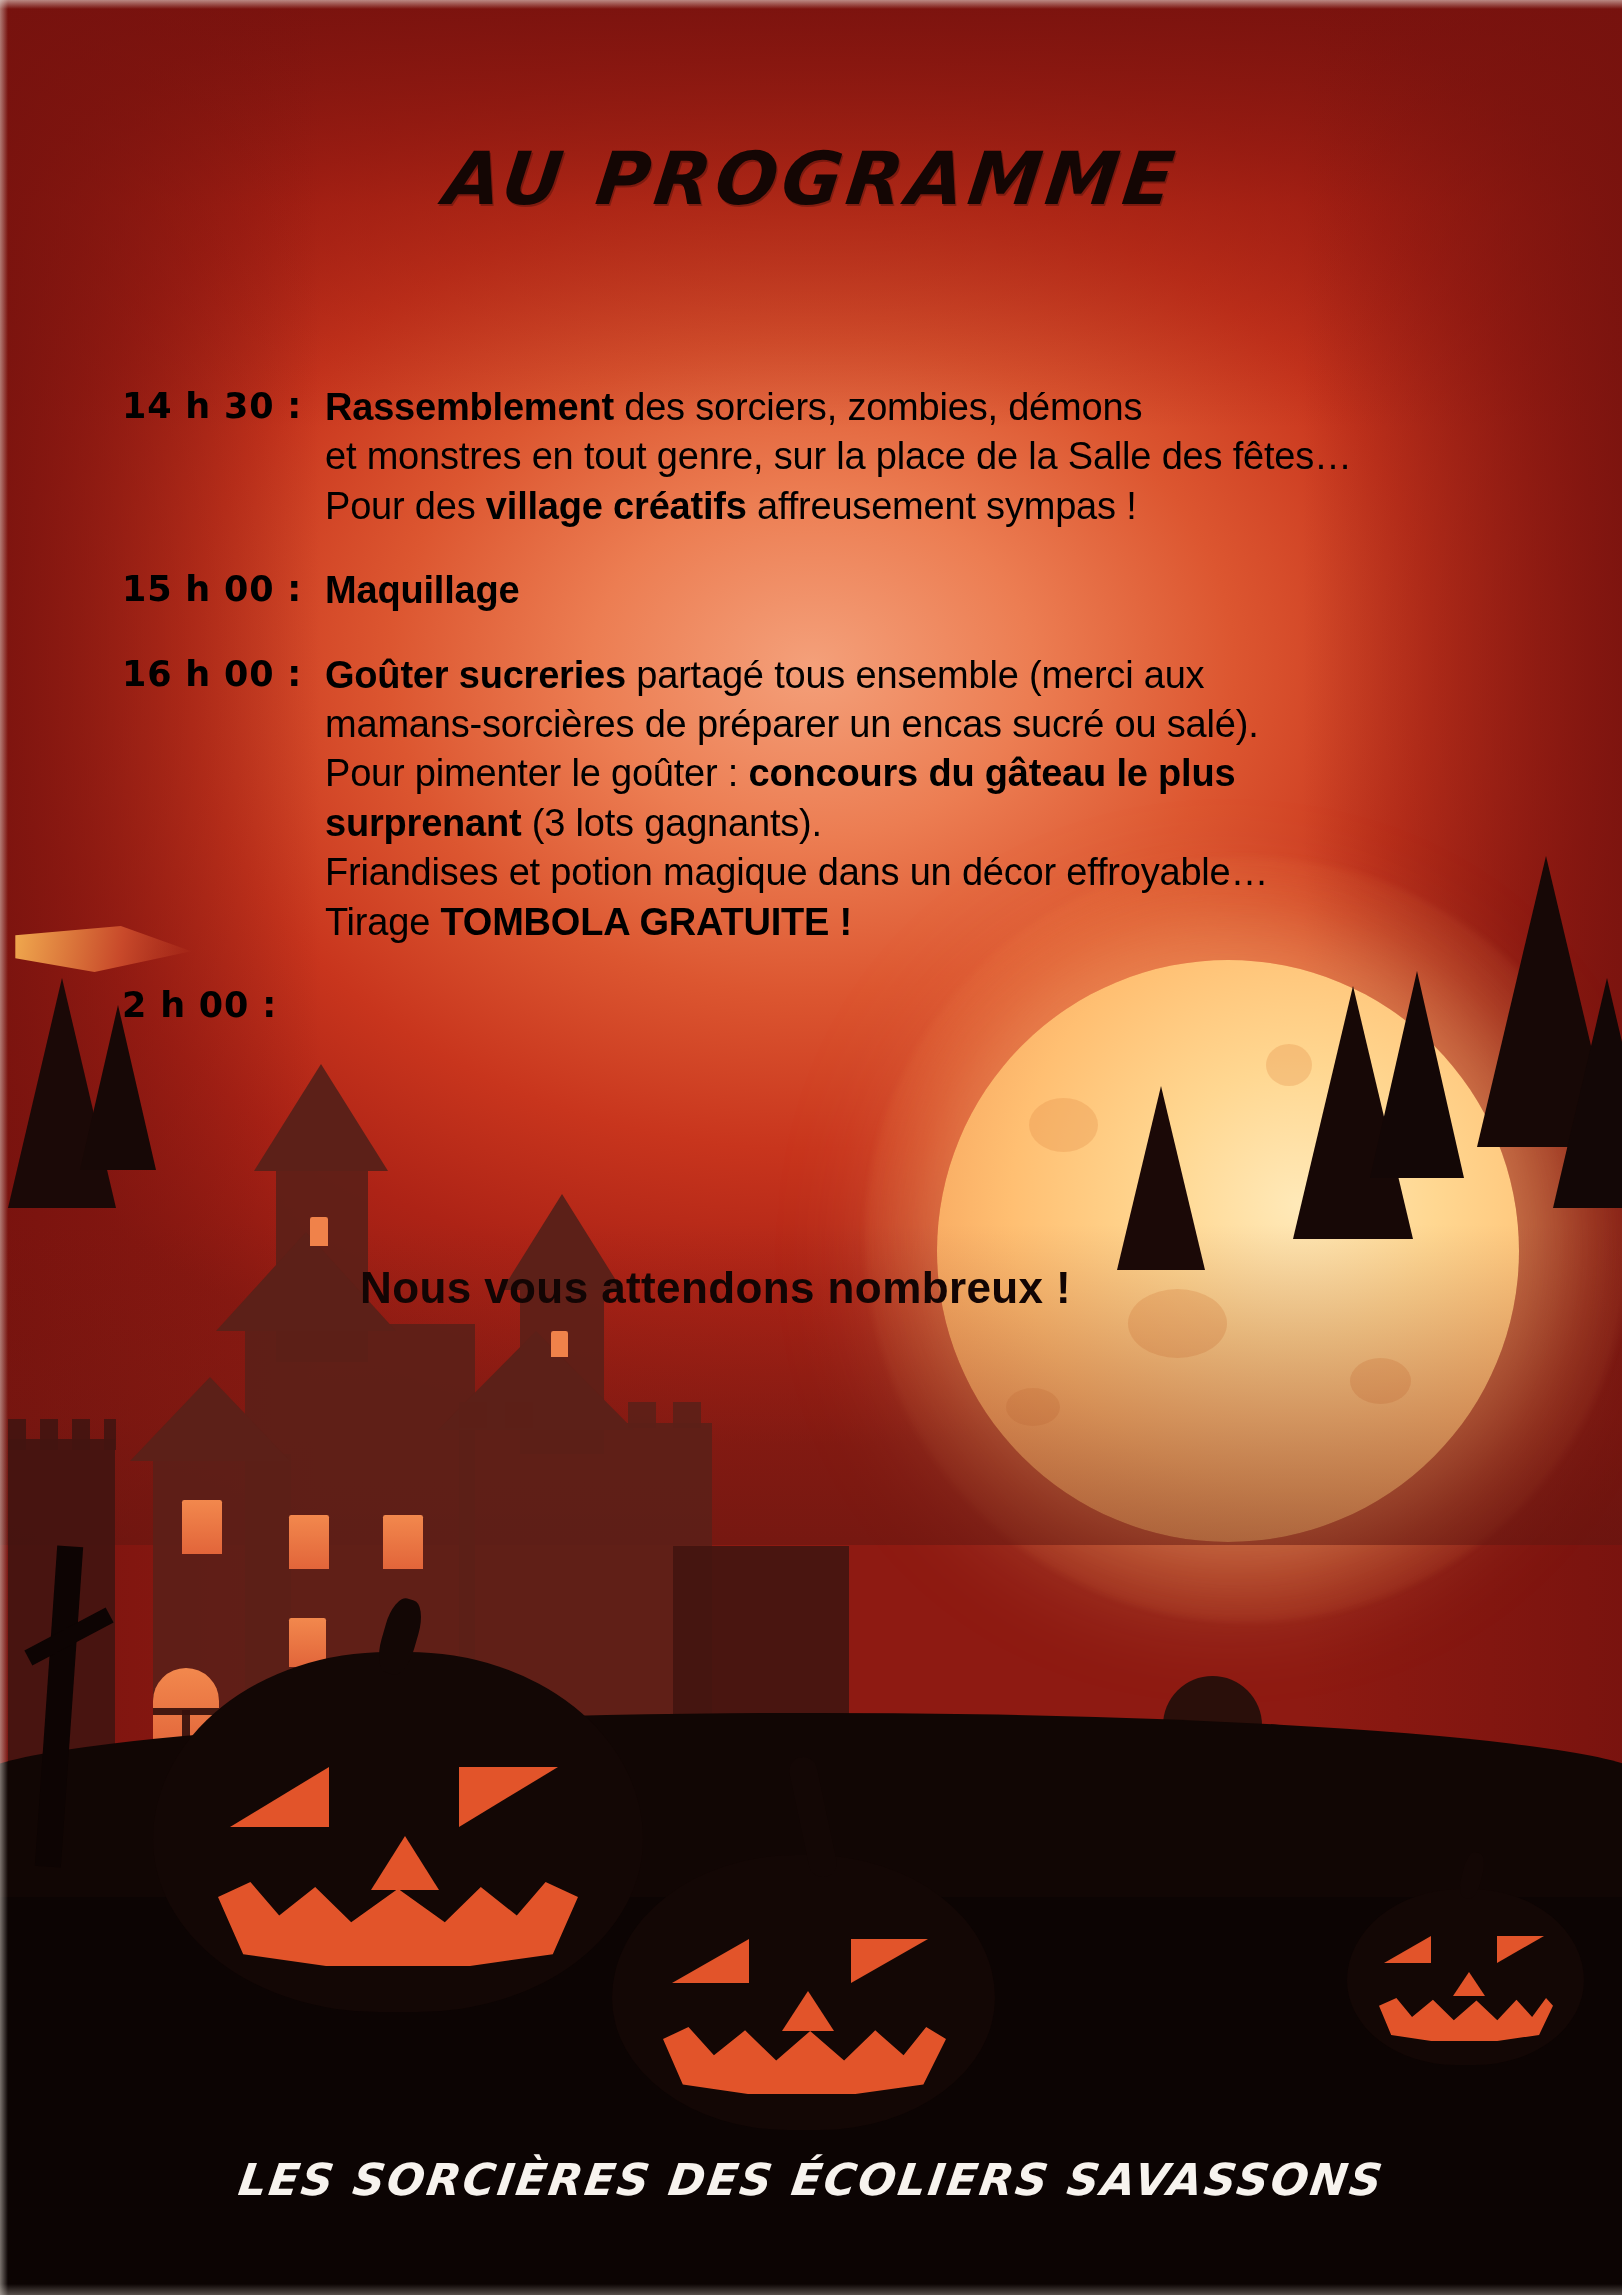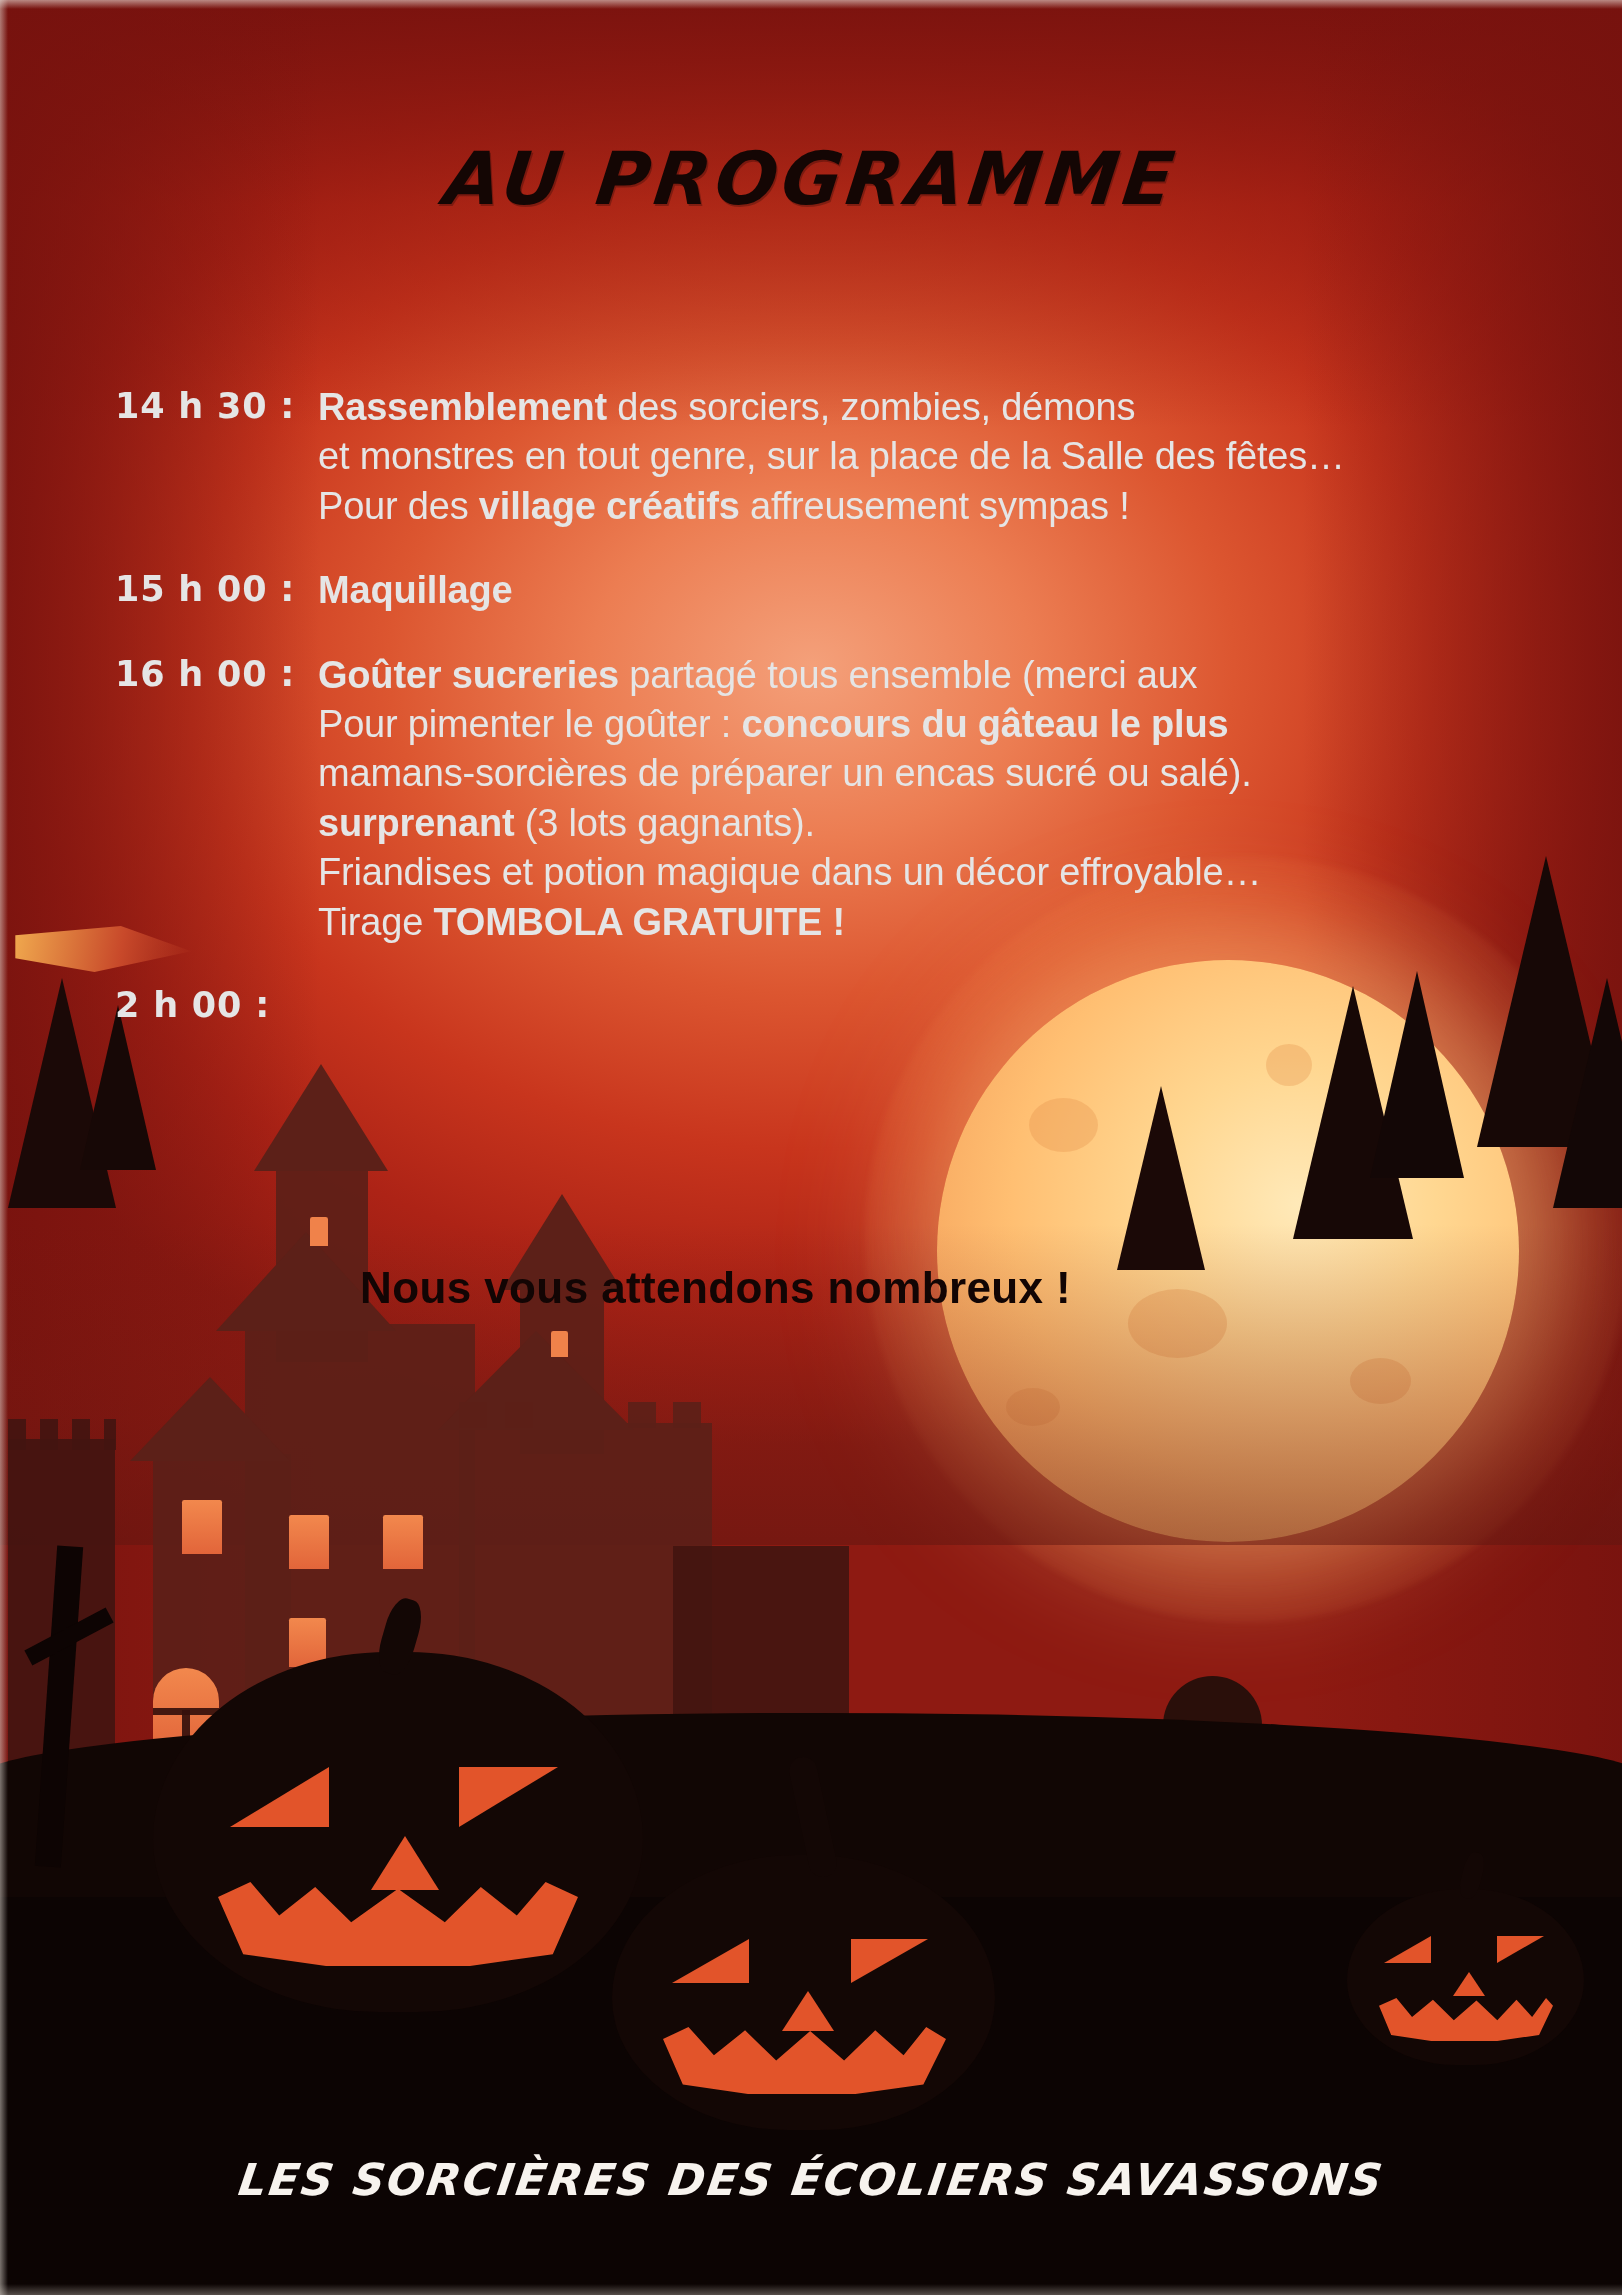--- a/index.html
+++ b/index.html
@@ -150,24 +150,24 @@
     font-style: italic;
     font-size: 73px;
     letter-spacing: 4.6px;
     color: #140604;
     transform: skewX(-7deg);
     text-shadow: 1.5px 1.5px 0 rgba(0,0,0,0.25);
   }
 
   .schedule {
     position: absolute;
-    left: 115px;
+    left: 122px;
     top: 383px;
     width: 1416px;
-    color: #e5e5e5;
+    color: #000000;
   }
   .row {
     display: flex;
     align-items: flex-start;
     margin-bottom: 35px;
   }
   .time {
     width: 203px;
     flex: 0 0 203px;
     font-family: "DejaVu Sans", sans-serif;
@@ -375,22 +375,22 @@
       <div class="time">15 h 00 :</div>
       <div class="desc">
         <span class="line"><b>Maquillage</b></span>
       </div>
     </div>
 
     <div class="row">
       <div class="time">16 h 00 :</div>
       <div class="desc">
         <span class="line"><b>Goûter sucreries</b> partagé tous ensemble (merci aux</span>
+        <span class="line">mamans-sorcières de préparer un encas sucré ou salé).</span>
         <span class="line">Pour pimenter le goûter : <b>concours du gâteau le plus</b></span>
-        <span class="line">mamans-sorcières de préparer un encas sucré ou salé).</span>
         <span class="line"><b>surprenant</b> (3 lots gagnants).</span>
         <span class="line">Friandises et potion magique dans un décor effroyable…</span>
         <span class="line">Tirage <b>TOMBOLA GRATUITE !</b></span>
       </div>
     </div>
 
     <div class="row">
       <div class="time">2 h 00 :</div>
       <div class="desc">
       </div>

